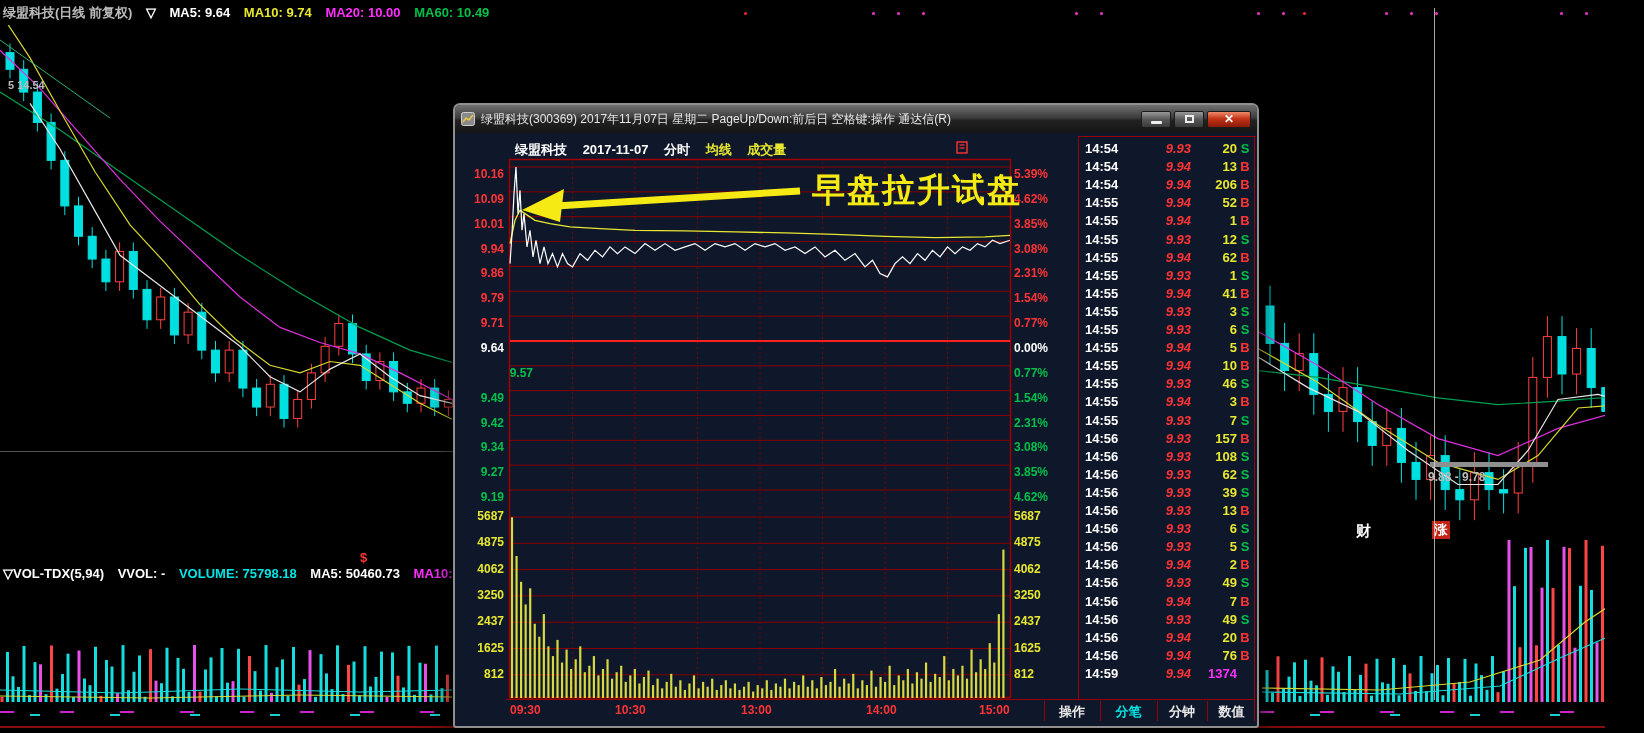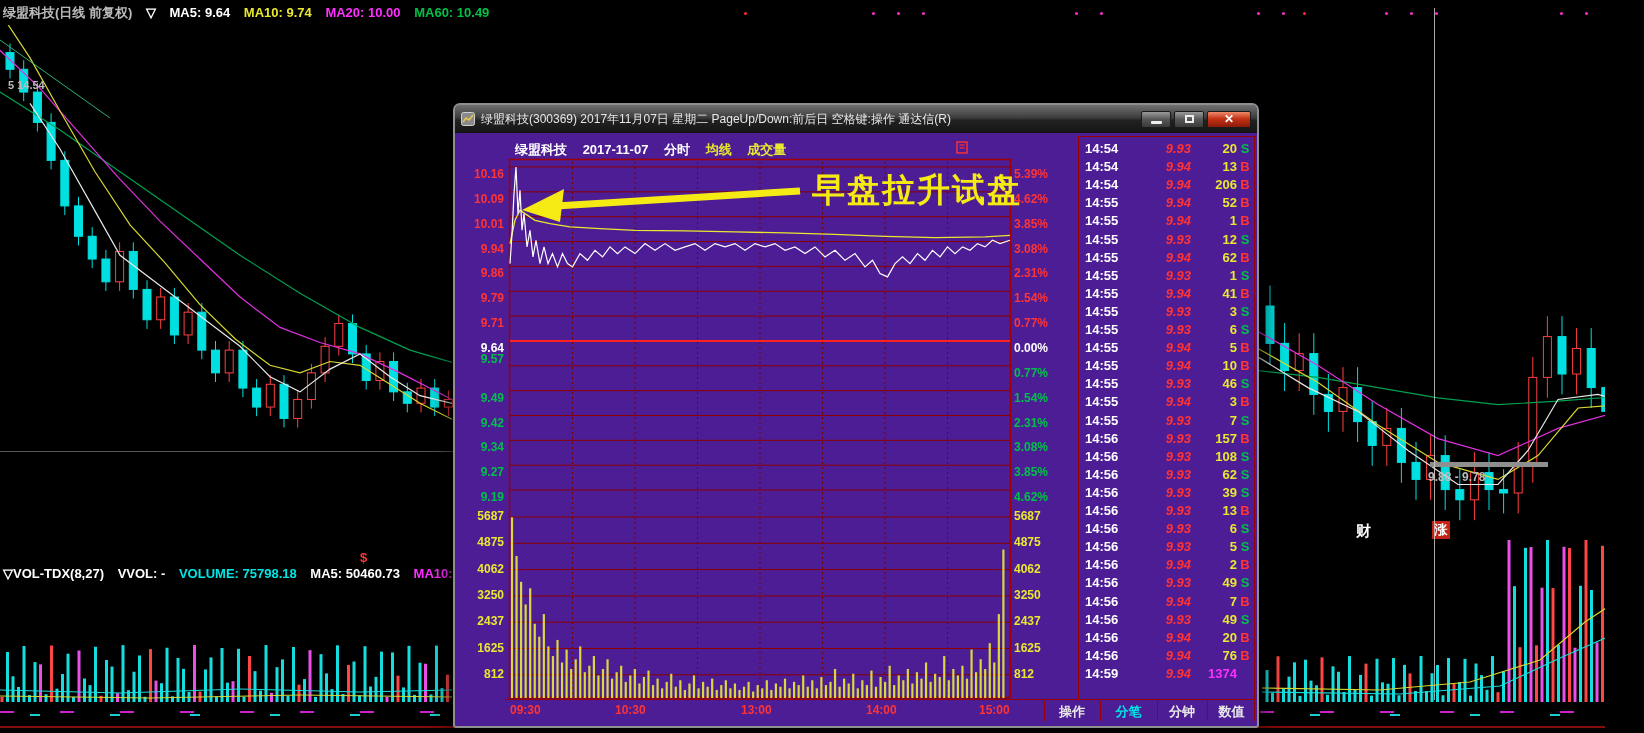--- a/index.html
+++ b/index.html
@@ -8,21 +8,21 @@
   .abs{position:absolute;}
   .lbl{position:absolute;font-size:12px;font-weight:bold;line-height:15px;white-space:nowrap;}
   .r{color:#ff3434}.g{color:#00c04a}.w{color:#ffffff}.y{color:#e8e830}
   .m{color:#ff30ff}.c{color:#00e5e5}.gy{color:#bbbbbb}
   #top-header{position:absolute;left:3px;top:4px;font-size:13px;font-weight:bold;white-space:nowrap;}
   #top-header span{margin-right:10px;}
   #vol-header{position:absolute;left:3px;top:566px;font-size:13px;font-weight:bold;white-space:nowrap;}
   #vol-header span{margin-right:10px;}
   
   #popup{position:absolute;left:453px;top:103px;width:802px;height:621px;
-         border:2px solid #8f8f8f;border-radius:7px 7px 3px 3px;background:#4c1d95;
+         border:2px solid #8f8f8f;border-radius:7px 7px 3px 3px;background:#0f172a;
          box-shadow:0 5px 26px rgba(0,0,0,.9);}
   #titlebar{position:absolute;left:0;top:0;width:802px;height:28px;
             background:linear-gradient(#707070,#3d3d3d 45%,#222 55%,#141414);
             border-radius:5px 5px 0 0;display:flex;align-items:center;padding:0 6px;box-sizing:border-box;}
   #title-text{color:#e8e8e8;font-size:12px;margin-left:6px;flex:1;white-space:nowrap;overflow:hidden;}
   .winbtn{height:17px;border:1px solid #1b1b1b;border-radius:2px;margin-left:3px;
           display:flex;align-items:center;justify-content:center;box-sizing:border-box;}
   .winbtn.gray{width:30px;background:linear-gradient(#9a9a9a,#565656 50%,#3a3a3a);}
   .winbtn.red{width:44px;background:linear-gradient(#f08a6a,#c33316 45%,#8c1a08);}
   #min-glyph{width:11px;height:3px;background:#eee;border-radius:1px;margin-top:6px;}
@@ -132,21 +132,21 @@
     <span class="g">MA60: 10.49</span>
   </div>
 
   <div class="lbl gy" style="left:8px;top:78px;font-size:11px">5 14.54</div>
 
   <div class="abs" style="left:0;top:451px;width:455px;height:1px;background:#555"></div>
 
   <div class="lbl r" style="left:360px;top:550px;font-size:13px">$</div>
 
   <div id="vol-header">
-    <span class="w">▽VOL-TDX(8,27)</span>
+    <span class="w">▽VOL-TDX(5,94)</span>
     <span class="w">VVOL: -</span>
     <span class="c">VOLUME: 75798.18</span>
     <span class="w">MA5: 50460.73</span>
     <span class="m">MA10: 50639.12</span>
   </div>
 
   <svg id="bg-right" class="abs" style="left:1258px;top:250px" width="386" height="300" viewBox="0 0 386 300">
       <line x1="12" y1="35.599999999999966" x2="12" y2="113.79999999999978" stroke="#00e0e0" stroke-width="1"></line>
       <rect x="8" y="55.99999999999983" width="8" height="37.40000000000009" fill="#00e0e0" stroke="#00e0e0" stroke-width="1"></rect>
       <line x1="26.6" y1="73.00000000000006" x2="26.6" y2="140.99999999999983" stroke="#00e0e0" stroke-width="1"></line>
@@ -588,21 +588,21 @@
       <div class="lbl r" style="left: 0px; top: 136.55px; width: 49px; text-align: right; position: absolute;">9.94</div>
       <div class="lbl r" style="left: 559px; top: 136.55px; width: 46px; position: absolute;">3.08%</div>
       <div class="lbl r" style="left: 0px; top: 161.4px; width: 49px; text-align: right; position: absolute;">9.86</div>
       <div class="lbl r" style="left: 559px; top: 161.4px; width: 46px; position: absolute;">2.31%</div>
       <div class="lbl r" style="left: 0px; top: 186.25px; width: 49px; text-align: right; position: absolute;">9.79</div>
       <div class="lbl r" style="left: 559px; top: 186.25px; width: 46px; position: absolute;">1.54%</div>
       <div class="lbl r" style="left: 0px; top: 211.1px; width: 49px; text-align: right; position: absolute;">9.71</div>
       <div class="lbl r" style="left: 559px; top: 211.1px; width: 46px; position: absolute;">0.77%</div>
       <div class="lbl w" style="left: 0px; top: 235.95px; width: 49px; text-align: right; position: absolute;">9.64</div>
       <div class="lbl w" style="left: 559px; top: 235.95px; width: 46px; position: absolute;">0.00%</div>
-      <div class="lbl g" style="left: 0px; top: 247px; width: 49px; text-align: right; position: absolute;">9.57</div>
+      <div class="lbl g" style="left: 0px; top: 261px; width: 49px; text-align: right; position: absolute; padding-left: 29px;">9.57</div>
       <div class="lbl g" style="left: 559px; top: 260.8px; width: 46px; position: absolute;">0.77%</div>
       <div class="lbl g" style="left: 0px; top: 285.65px; width: 49px; text-align: right; position: absolute;">9.49</div>
       <div class="lbl g" style="left: 559px; top: 285.65px; width: 46px; position: absolute;">1.54%</div>
       <div class="lbl g" style="left: 0px; top: 310.5px; width: 49px; text-align: right; position: absolute;">9.42</div>
       <div class="lbl g" style="left: 559px; top: 310.5px; width: 46px; position: absolute;">2.31%</div>
       <div class="lbl g" style="left: 0px; top: 335.35px; width: 49px; text-align: right; position: absolute;">9.34</div>
       <div class="lbl g" style="left: 559px; top: 335.35px; width: 46px; position: absolute;">3.08%</div>
       <div class="lbl g" style="left: 0px; top: 360.2px; width: 49px; text-align: right; position: absolute;">9.27</div>
       <div class="lbl g" style="left: 559px; top: 360.2px; width: 46px; position: absolute;">3.85%</div>
       <div class="lbl g" style="left: 0px; top: 385.05px; width: 49px; text-align: right; position: absolute;">9.19</div>

